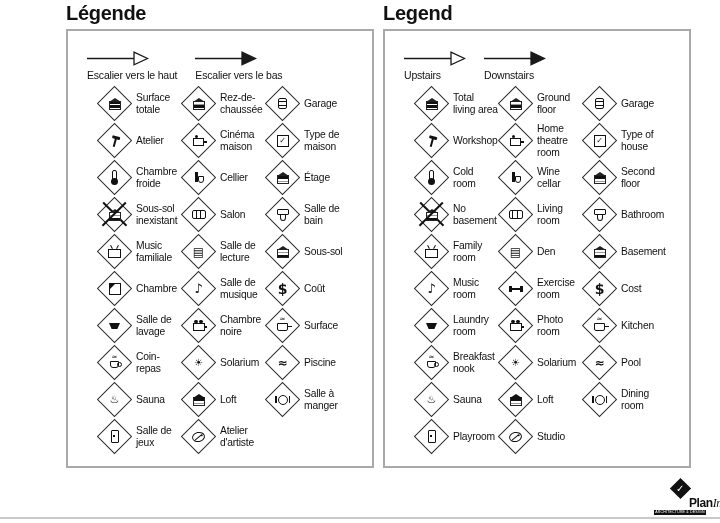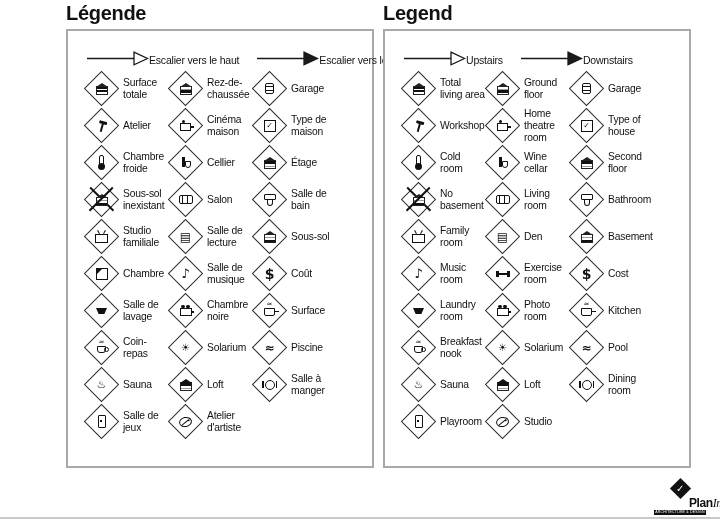--- a/index.html
+++ b/index.html
@@ -12,27 +12,27 @@
   .panel:nth-of-type(1){left:66px;}
   .panel:nth-of-type(2){left:383px;}
   .panel-title{
     margin:0 0 4px 0;font-size:20px;font-weight:700;letter-spacing:-0.3px;color:#111;
   }
   .panel-box{
     border:2px solid #a9a9a9;background:#fff;height:439px;box-sizing:border-box;
   }
   
   .stairs-row{display:flex;gap:18px;padding:20px 0 0 19px;}
-  .stair{display:flex;flex-direction:row;}
+  .stair{display:flex;flex-direction:column;}
   .stair svg{display:block;}
   .stair-label{font-size:10.5px;letter-spacing:-0.2px;margin-top:3px;white-space:nowrap;color:#111;}
   
   .grid{
     display:grid;grid-template-columns:84px 84px 92px;grid-auto-rows:37px;
-    margin-top:4px;padding-left:16px;align-items:center;
+    margin-top:4px;padding-left:29px;align-items:center;
   }
   .cell{display:flex;align-items:center;gap:5px;}
   .lbl{font-size:10.3px;line-height:12px;letter-spacing:-0.2px;max-width:55px;color:#111;}
   
   .dwrap{width:34px;height:34px;flex:0 0 34px;display:flex;align-items:center;justify-content:center;}
   .diamond{
     width:23px;height:23px;border:1px solid #2b2b2b;background:#fff;transform:rotate(45deg);
     display:flex;align-items:center;justify-content:center;position:relative;
   }
   .din{transform:rotate(-45deg);display:flex;align-items:center;justify-content:center;width:23px;height:23px;}
@@ -270,21 +270,21 @@
   </div>
 
   <div class="cell">
     <span class="dwrap">
       <span class="diamond">
         <span class="din">
                 <span class="gi icon-tv"></span>
               </span>
       </span>
     </span>
-    <span class="lbl">Studio familiale</span>
+    <span class="lbl">Music familiale</span>
   </div>
 
   <div class="cell">
     <span class="dwrap">
       <span class="diamond">
         <span class="din">
                 <span class="gi icon-books">▤</span>
               </span>
       </span>
     </span>

